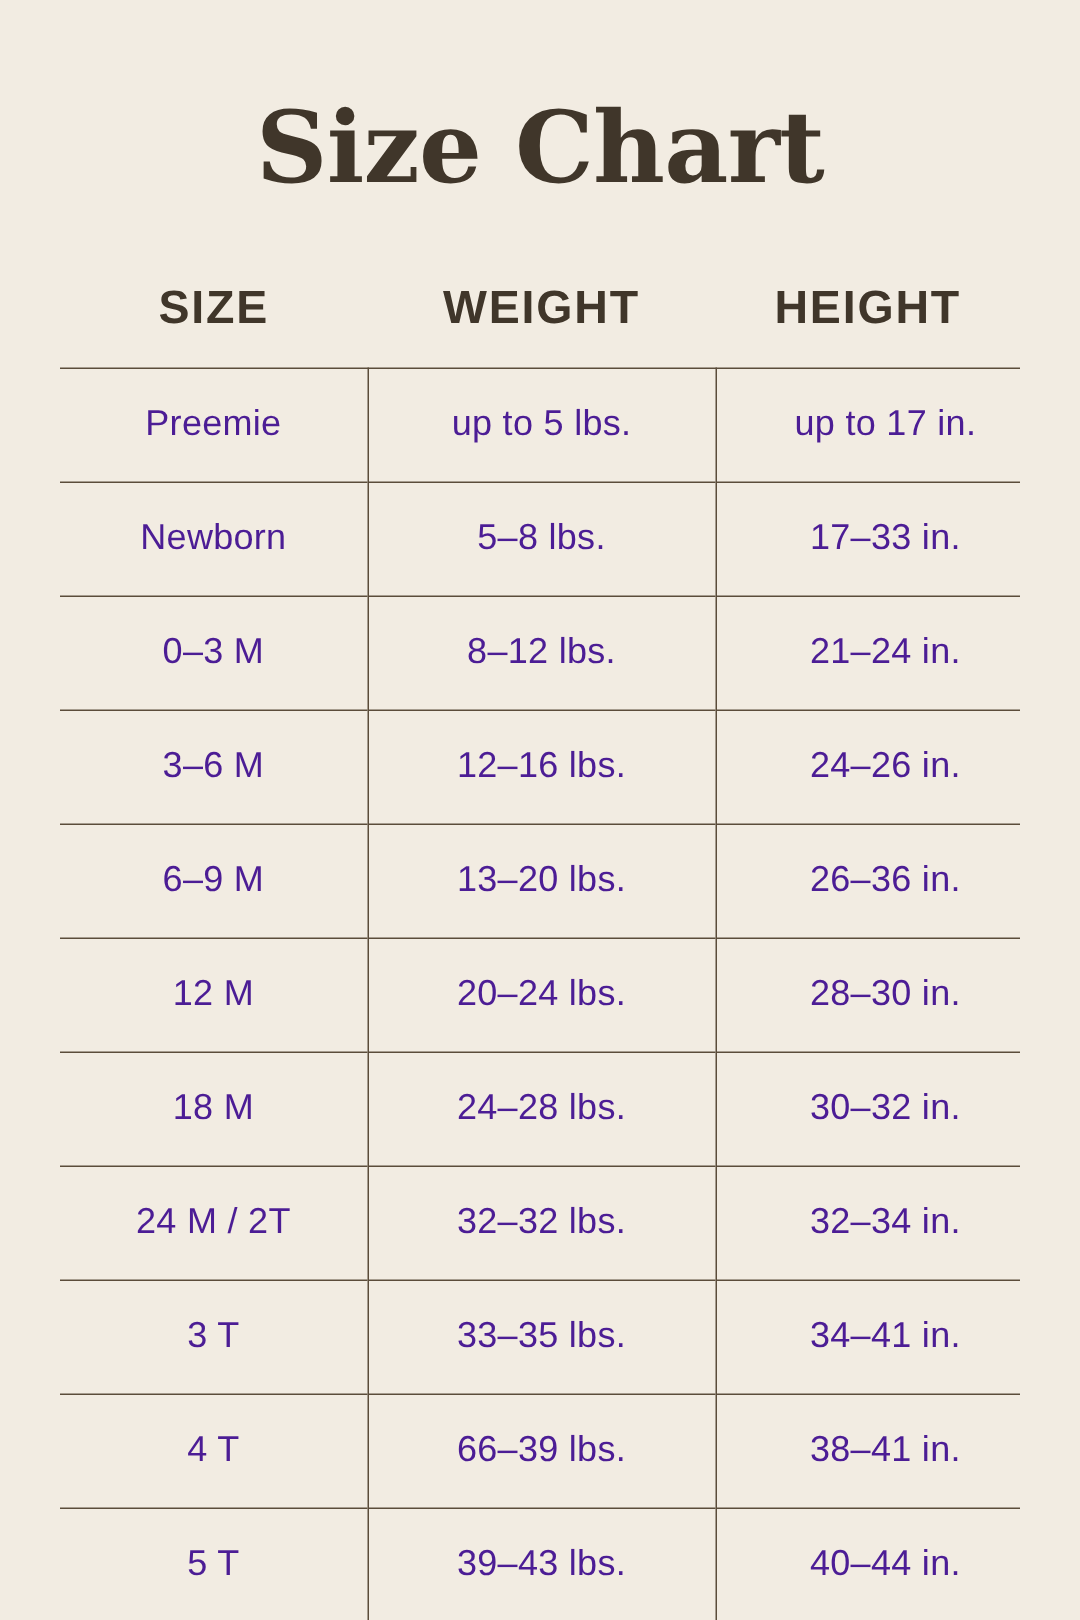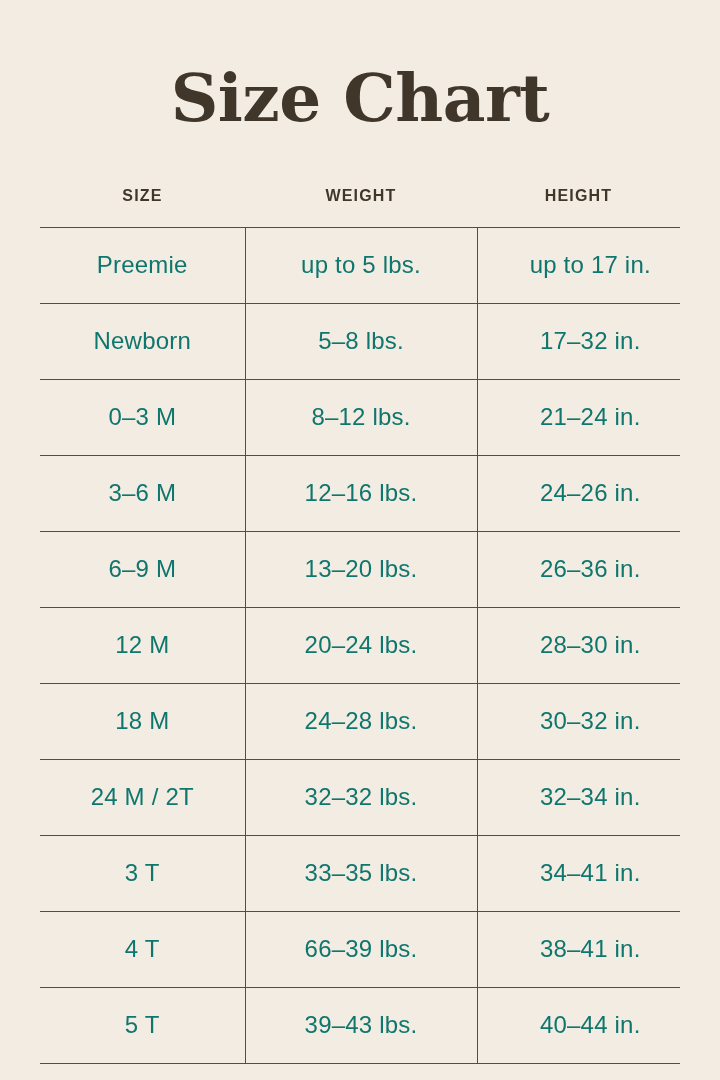--- a/index.html
+++ b/index.html
@@ -39,32 +39,32 @@
     border-collapse: collapse;
     table-layout: fixed;
   }
   table.size-chart col.c1 { width: 205px; }
   table.size-chart col.c2 { width: 232px; }
   table.size-chart col.c3 { width: 203px; }
 
   thead th {
     font-family: "Liberation Sans", sans-serif;
     font-weight: 700;
-    font-size: 16px;
+    font-size: 31px;
     letter-spacing: 1.2px;
     color: #40362a;
     text-align: center;
     padding: 0 0 22px 0;
     vertical-align: bottom;
   }
   tbody td {
     font-family: "Liberation Sans", sans-serif;
     font-weight: 400;
     font-size: 24px;
-    color: #0f766e;
+    color: #4c1d95;
     text-align: center;
     height: 75px;
     padding: 0;
     border-top: 1.5px solid #5b4c3a;
     border-right: 1.5px solid #5b4c3a;
     letter-spacing: 0.2px;
   }
   tbody td:last-child {
     border-right: none;
     padding-left: 23px;
@@ -94,21 +94,21 @@
     </thead>
     <tbody>
       <tr>
         <td>Preemie</td>
         <td>up to 5 lbs.</td>
         <td>up to 17 in.</td>
       </tr>
       <tr>
         <td>Newborn</td>
         <td>5–8 lbs.</td>
-        <td>17–32 in.</td>
+        <td>17–33 in.</td>
       </tr>
       <tr>
         <td>0–3 M</td>
         <td>8–12 lbs.</td>
         <td>21–24 in.</td>
       </tr>
       <tr>
         <td>3–6 M</td>
         <td>12–16 lbs.</td>
         <td>24–26 in.</td>

